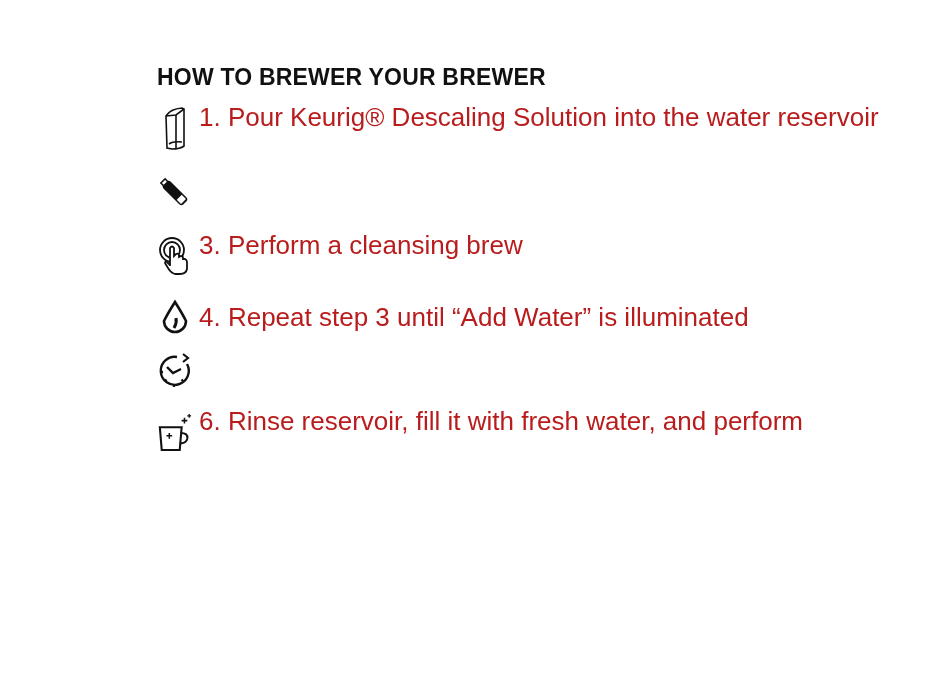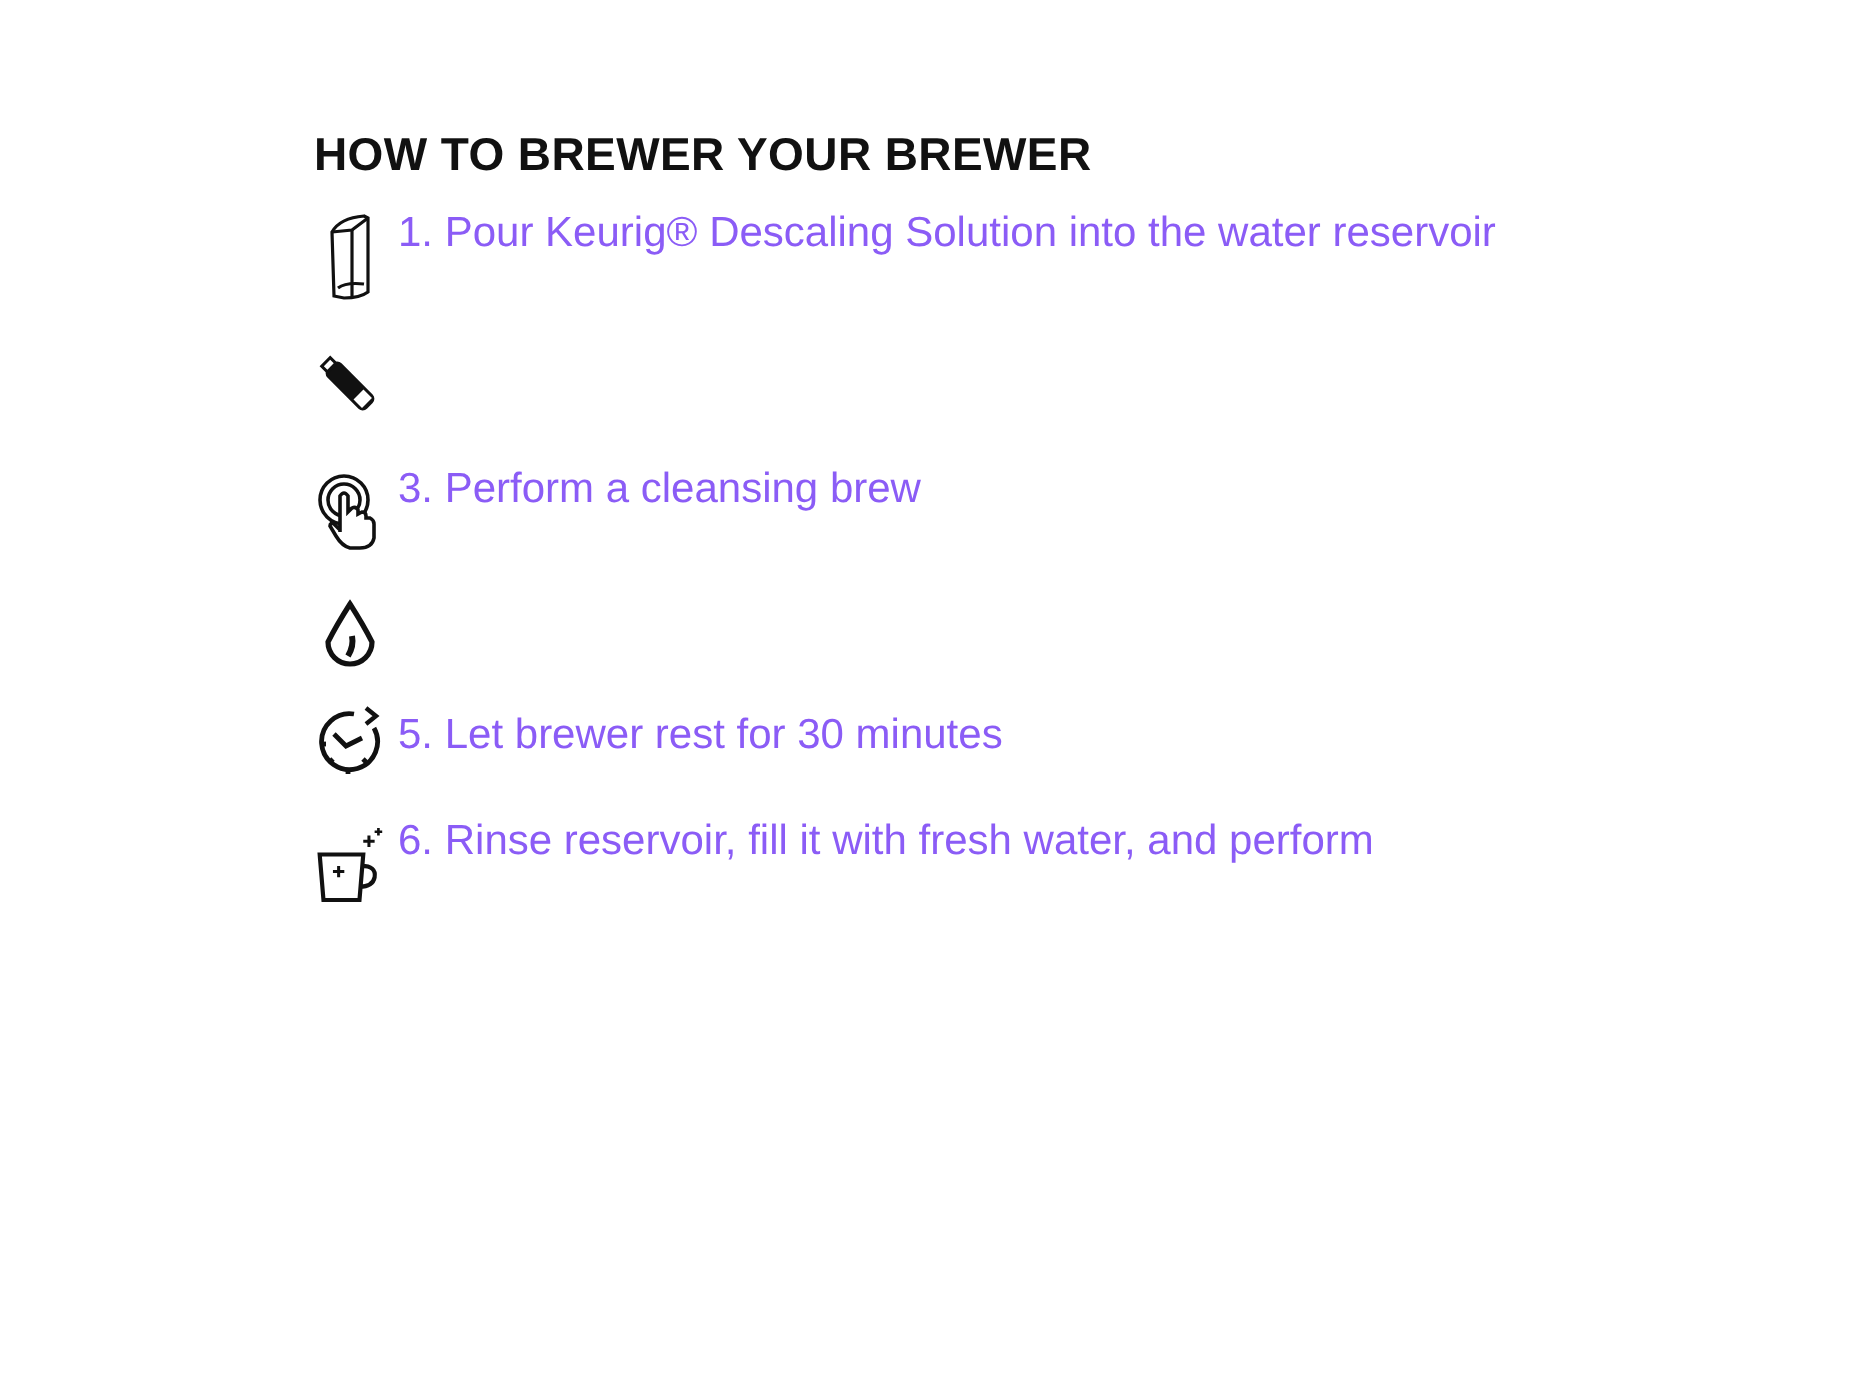--- a/index.html
+++ b/index.html
@@ -3,21 +3,21 @@
 <meta charset="utf-8">
 <style>
   html, body { margin: 0; padding: 0; background: #ffffff; }
   body { width: 933px; height: 700px; position: relative; overflow: hidden;
          font-family: "Liberation Sans", "DejaVu Sans", sans-serif; color: #1a1a1a; }
   .title { position: absolute; left: 157px; top: 64px; font-size: 23px; font-weight: 700;
            letter-spacing: 0.2px; color: #111; margin: 0; }
   .step { position: absolute; left: 157px; display: flex; align-items: flex-start; }
   .icon { width: 36px; height: 44px; display: flex; align-items: center; justify-content: center; flex: 0 0 36px; }
   .icon svg { display: block; }
-  .text { font-size: 21px; line-height: 22px; color: #8b5cf6; margin-left: 6px; }
+  .text { font-size: 26px; line-height: 22px; color: #b91c1c; margin-left: 6px; }
   .line2 { display: block; padding-left: 18px; }
 </style>
 </head>
 <body>
 
 <h1 class="title">HOW TO BREWER YOUR BREWER</h1>
 
 <div class="step" style="top:106px;">
   <span class="icon">
     <svg width="30" height="44" viewBox="0 0 30 44" fill="none" stroke="#111" stroke-width="1.6">
@@ -57,36 +57,36 @@
   </span>
 </div>
 
 <div class="step" style="top:296px;">
   <span class="icon">
     <svg width="30" height="38" viewBox="0 0 30 38" fill="none" stroke="#111" stroke-width="2.6">
       <path d="M15 3 Q22 14 26 22 A11 11 0 1 1 4 22 Q8 14 15 3 Z"></path>
       <path d="M16 19 Q17 24 14 29" stroke-width="3"></path>
     </svg>
   </span>
+  <span class="text" style="margin-top:10px;">
+    <span>4.</span> <span>Repeat step 3 until “Add Water” is illuminated</span>
+  </span>
 </div>
 
 <div class="step" style="top:349px;">
   <span class="icon">
     <svg width="36" height="38" viewBox="0 0 36 38" fill="none" stroke="#111" stroke-width="2.4">
       <path d="M30 12 A14 14 0 1 1 20 5"></path>
       <path d="M26 2 L31 6 L26 10" stroke-width="2.2"></path>
       <path d="M10 15 L16 21 L24 17"></path>
       <line x1="4" y1="20" x2="6" y2="20"></line>
       <line x1="17" y1="33" x2="17" y2="35"></line>
       <line x1="8" y1="29" x2="9.5" y2="27.5"></line>
       <line x1="26" y1="29" x2="24.5" y2="27.5"></line>
     </svg>
-  </span>
-  <span class="text" style="margin-top:8px;">
-    <span>5.</span> <span>Let brewer rest for 30 minutes</span>
   </span>
 </div>
 
 <div class="step" style="top:410px;">
   <span class="icon">
     <svg width="38" height="42" viewBox="0 0 38 42" fill="none" stroke="#111" stroke-width="2.2">
       <path d="M3 16 L26 16 L24 40 L5 40 Z"></path>
       <path d="M25 22 Q33 22 32 28 Q31 33 24 33"></path>
       <path d="M13 22 L13 28 M10 25 L16 25" stroke-width="1.6"></path>
       <path d="M29 6 L29 12 M26 9 L32 9" stroke-width="1.6"></path>

